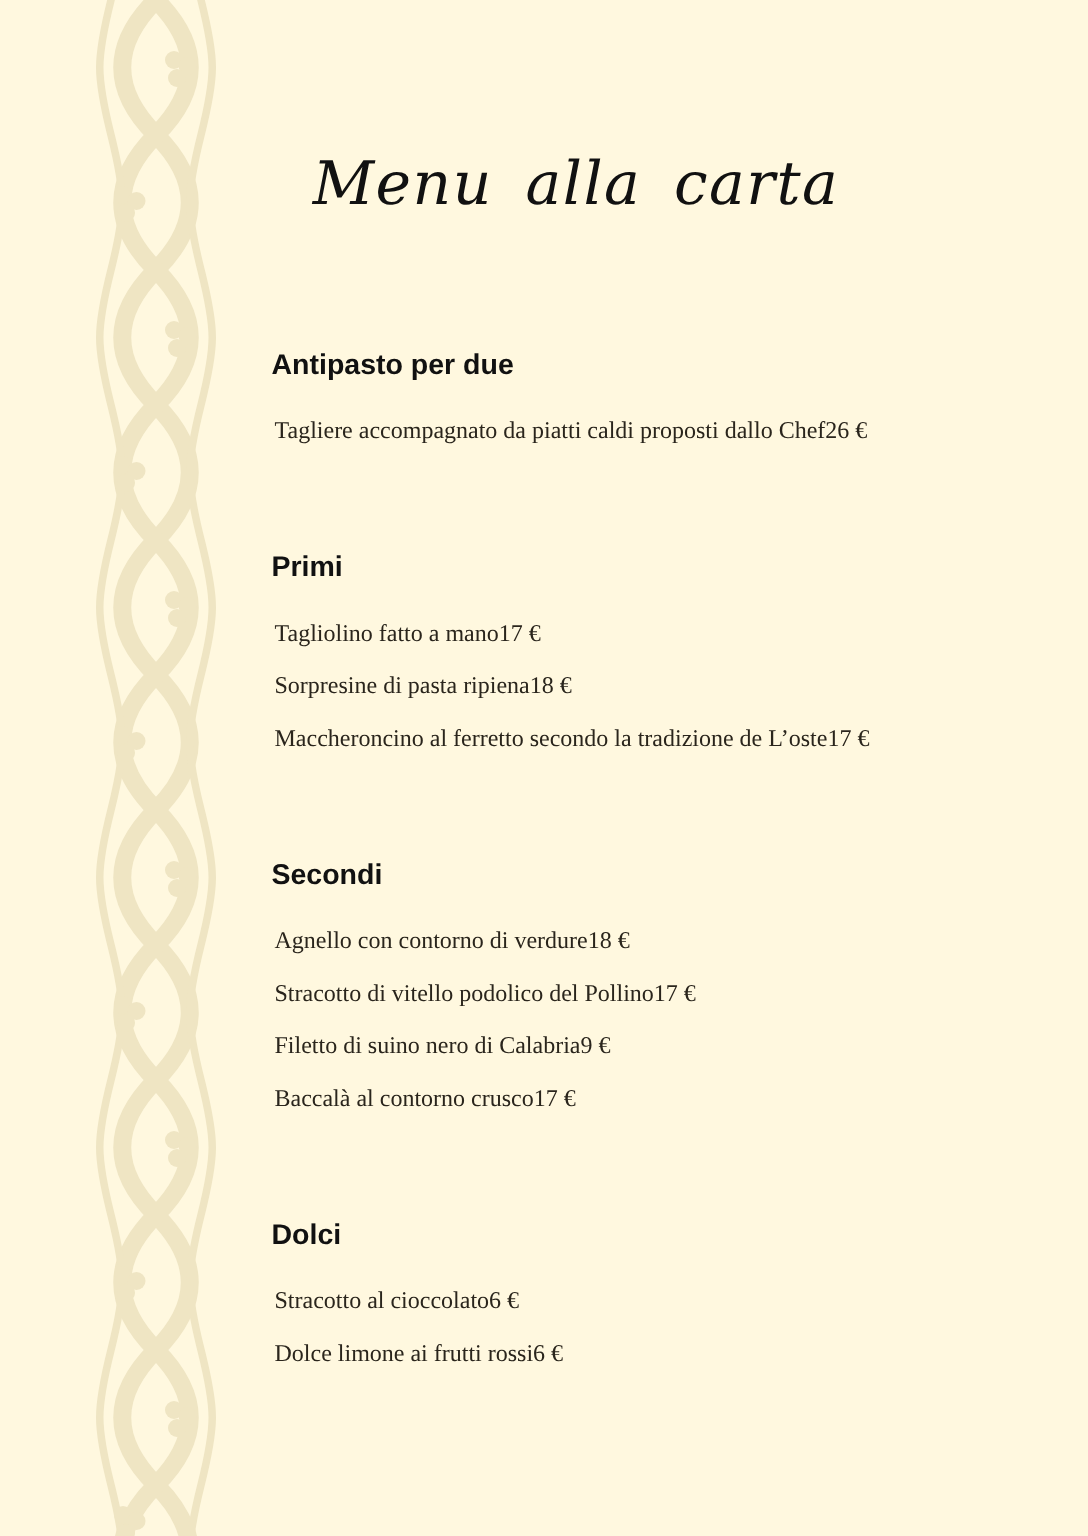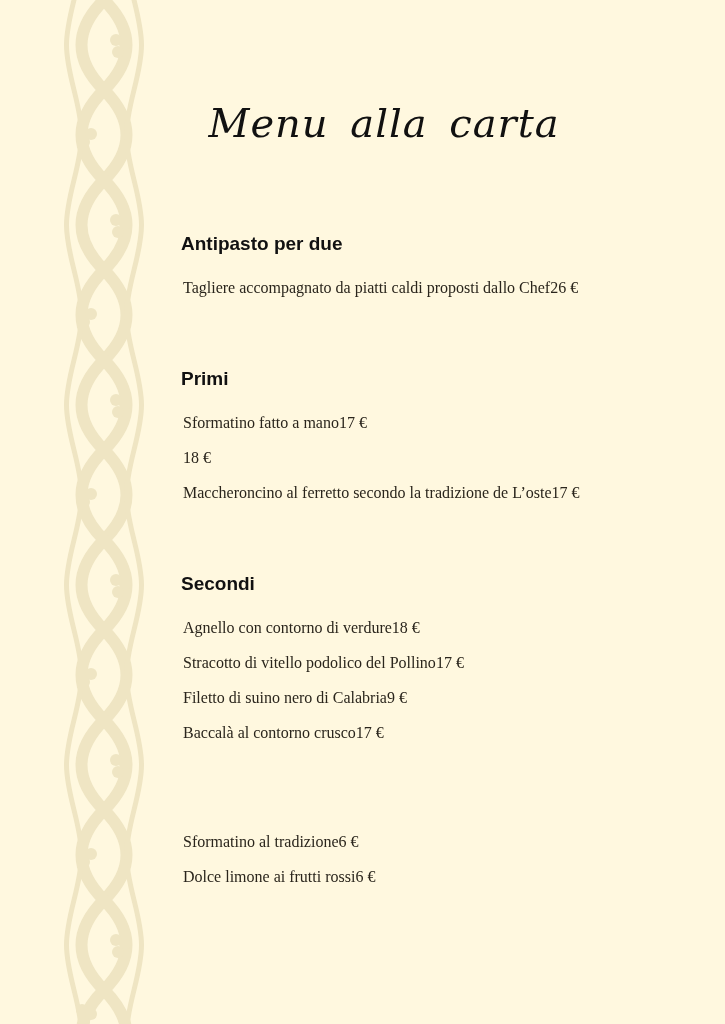--- a/index.html
+++ b/index.html
@@ -110,24 +110,25 @@
       <span>Tagliere accompagnato da piatti caldi proposti dallo Chef</span>
       <span class="price">26 €</span>
     </div>
   </div>
 </div>
 
 <div class="section" style="top:366px;">
   <h2 class="section-title">Primi</h2>
   <div class="items">
     <div class="item">
-      <span>Sformatino fatto a mano</span>
+      <span>Tagliolino fatto a mano</span>
       <span class="price">17 €</span>
     </div>
     <div class="item">
+      <span>Sorpresine di pasta ripiena</span>
       <span class="price">18 €</span>
     </div>
     <div class="item">
       <span>Maccheroncino al ferretto secondo la tradizione de L’oste</span>
       <span class="price">17 €</span>
     </div>
   </div>
 </div>
 
 <div class="section" style="top:571px;">
@@ -146,23 +147,24 @@
       <span class="price">9 €</span>
     </div>
     <div class="item">
       <span>Baccalà al contorno crusco</span>
       <span class="price">17 €</span>
     </div>
   </div>
 </div>
 
 <div class="section" style="top:811px;">
+  <h2 class="section-title">Dolci</h2>
   <div class="items">
     <div class="item">
-      <span>Sformatino al tradizione</span>
+      <span>Stracotto al cioccolato</span>
       <span class="price">6 €</span>
     </div>
     <div class="item">
       <span>Dolce limone ai frutti rossi</span>
       <span class="price">6 €</span>
     </div>
   </div>
 </div>
 
 </body></html>

